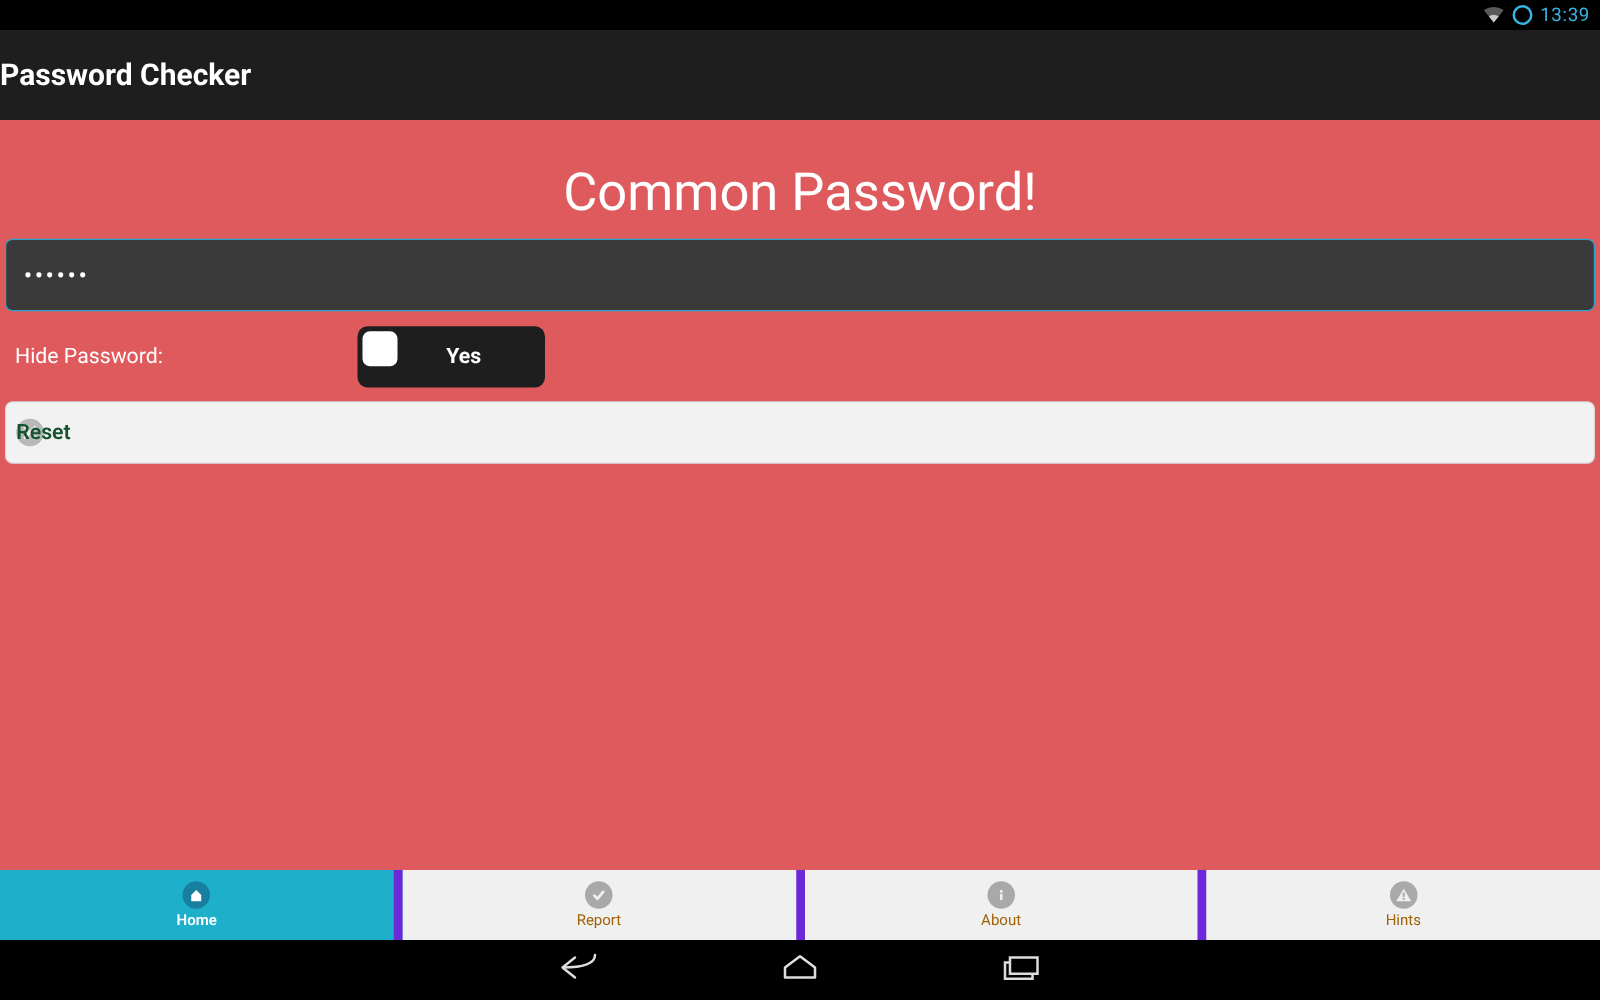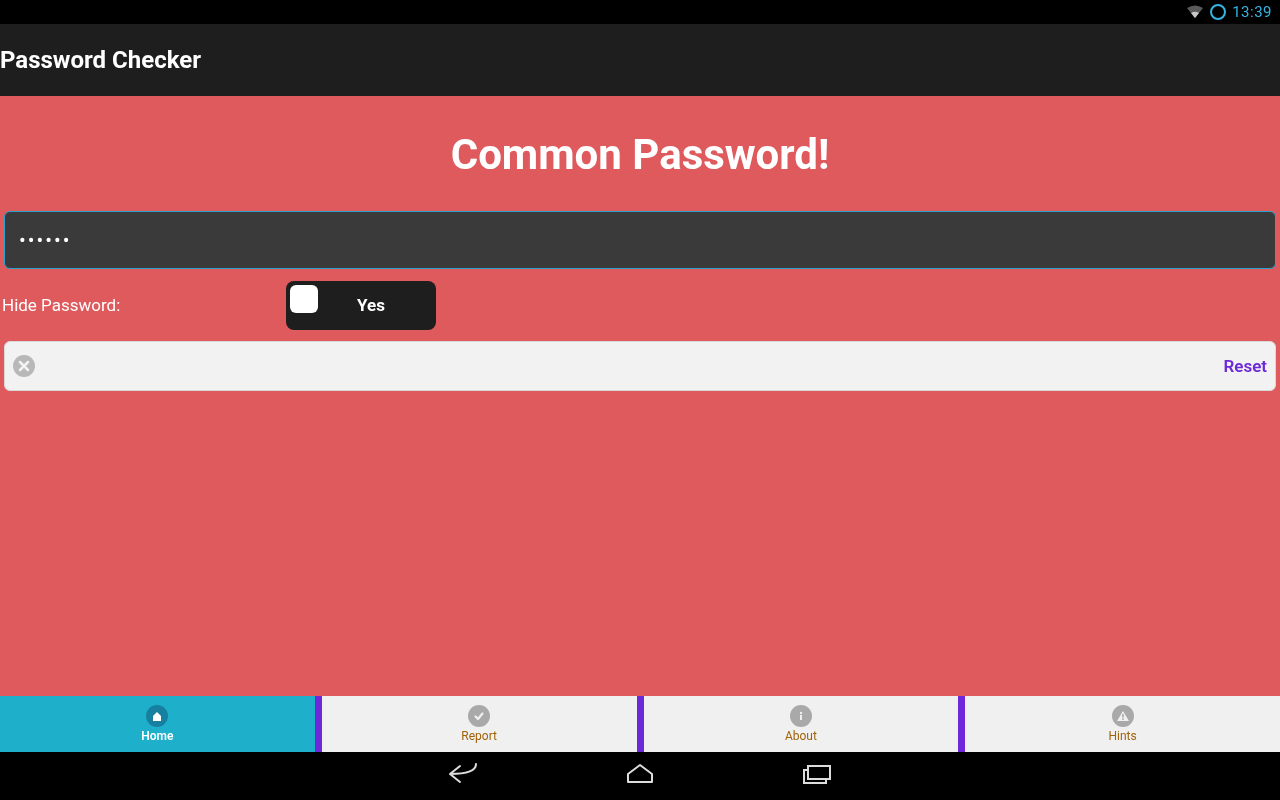--- a/index.html
+++ b/index.html
@@ -12,33 +12,33 @@
   .status-bar .ring { width: 16px; height: 16px; border: 2.2px solid #33b5e5; border-radius: 50%; }
   .wifi { width: 18px; height: 14px; position: relative; }
   .wifi svg { display: block; }
 
   
   .action-bar { height: 72px; background: #1e1e1e; display: flex; align-items: center; justify-content: flex-start; }
   .action-bar .title { color: #fff; font-size: 24px; font-weight: 700; }
 
   
   .main { flex: 1; background: #df5a5d; display: flex; flex-direction: column; position: relative; }
-  .heading { text-align: center; color: #fff; font-size: 42px; font-weight: 700; margin-top: 34px; margin-bottom: 32px; }
+  .heading { text-align: center; color: #fff; font-size: 42px; font-weight: 400; margin-top: 34px; margin-bottom: 12px; }
 
   .pwd-field { margin: 0 4px; height: 58px; background: #3a3a3a; border: 1px solid #2aa2c9; border-radius: 6px; display: flex; align-items: center; padding: 0 14px; color: #fff; font-size: 20px; letter-spacing: 2px; }
 
   .row { display: flex; align-items: center; margin: 18px 0 0 0; height: 36px; }
-  .row .label { color: #fff; font-size: 17px; padding-left: 2px; width: 286px; }
+  .row .label { color: #fff; font-size: 17px; padding-left: 12px; width: 286px; }
   .toggle { width: 150px; height: 49px; background: #1e1e1e; border-radius: 8px; position: relative; display: flex; align-items: center; }
   .toggle .knob { position: absolute; left: 4px; top: 4px; width: 28px; height: 28px; background: #fff; border-radius: 6px; }
   .toggle .tlabel { flex: 1; text-align: center; color: #fff; font-size: 17px; font-weight: 700; padding-left: 20px; }
 
   .reset-btn { margin: 18px 4px 0 4px; height: 50px; background: #f2f2f2; border-radius: 6px; display: flex; align-items: center; padding: 0 8px; border: 1px solid #d9d9d9; }
   .reset-btn .x-icon { width: 22px; height: 22px; border-radius: 50%; background: #b8b8b8; display: flex; align-items: center; justify-content: center; color: #f2f2f2; font-size: 15px; font-weight: bold; }
-  .reset-btn .btn-label { flex: 1; text-align: right; color: #6d28d9; font-size: 17px; font-weight: 600; margin-left: -22px; }
+  .reset-btn .btn-label { flex: 1; text-align: left; color: #14532d; font-size: 17px; font-weight: 600; margin-left: -22px; }
 
   
   .tabs { height: 56px; display: flex; background: #f0f0f0; }
   .tab { flex: 1; display: flex; flex-direction: column; align-items: center; justify-content: center; gap: 2px; border-right: 7px solid #6d28d9; }
   .tab:last-child { border-right: none; }
   .tab.active { background: #1eafca; }
   .tab .icon-circle { width: 22px; height: 22px; border-radius: 50%; background: #a9a9a9; display: flex; align-items: center; justify-content: center; color: #f0f0f0; }
   .tab.active .icon-circle { background: #1780a0; color: #fff; }
   .tab .tab-label { font-size: 12px; color: #a16207; }
   .tab.active .tab-label { color: #fff; font-weight: 600; }

